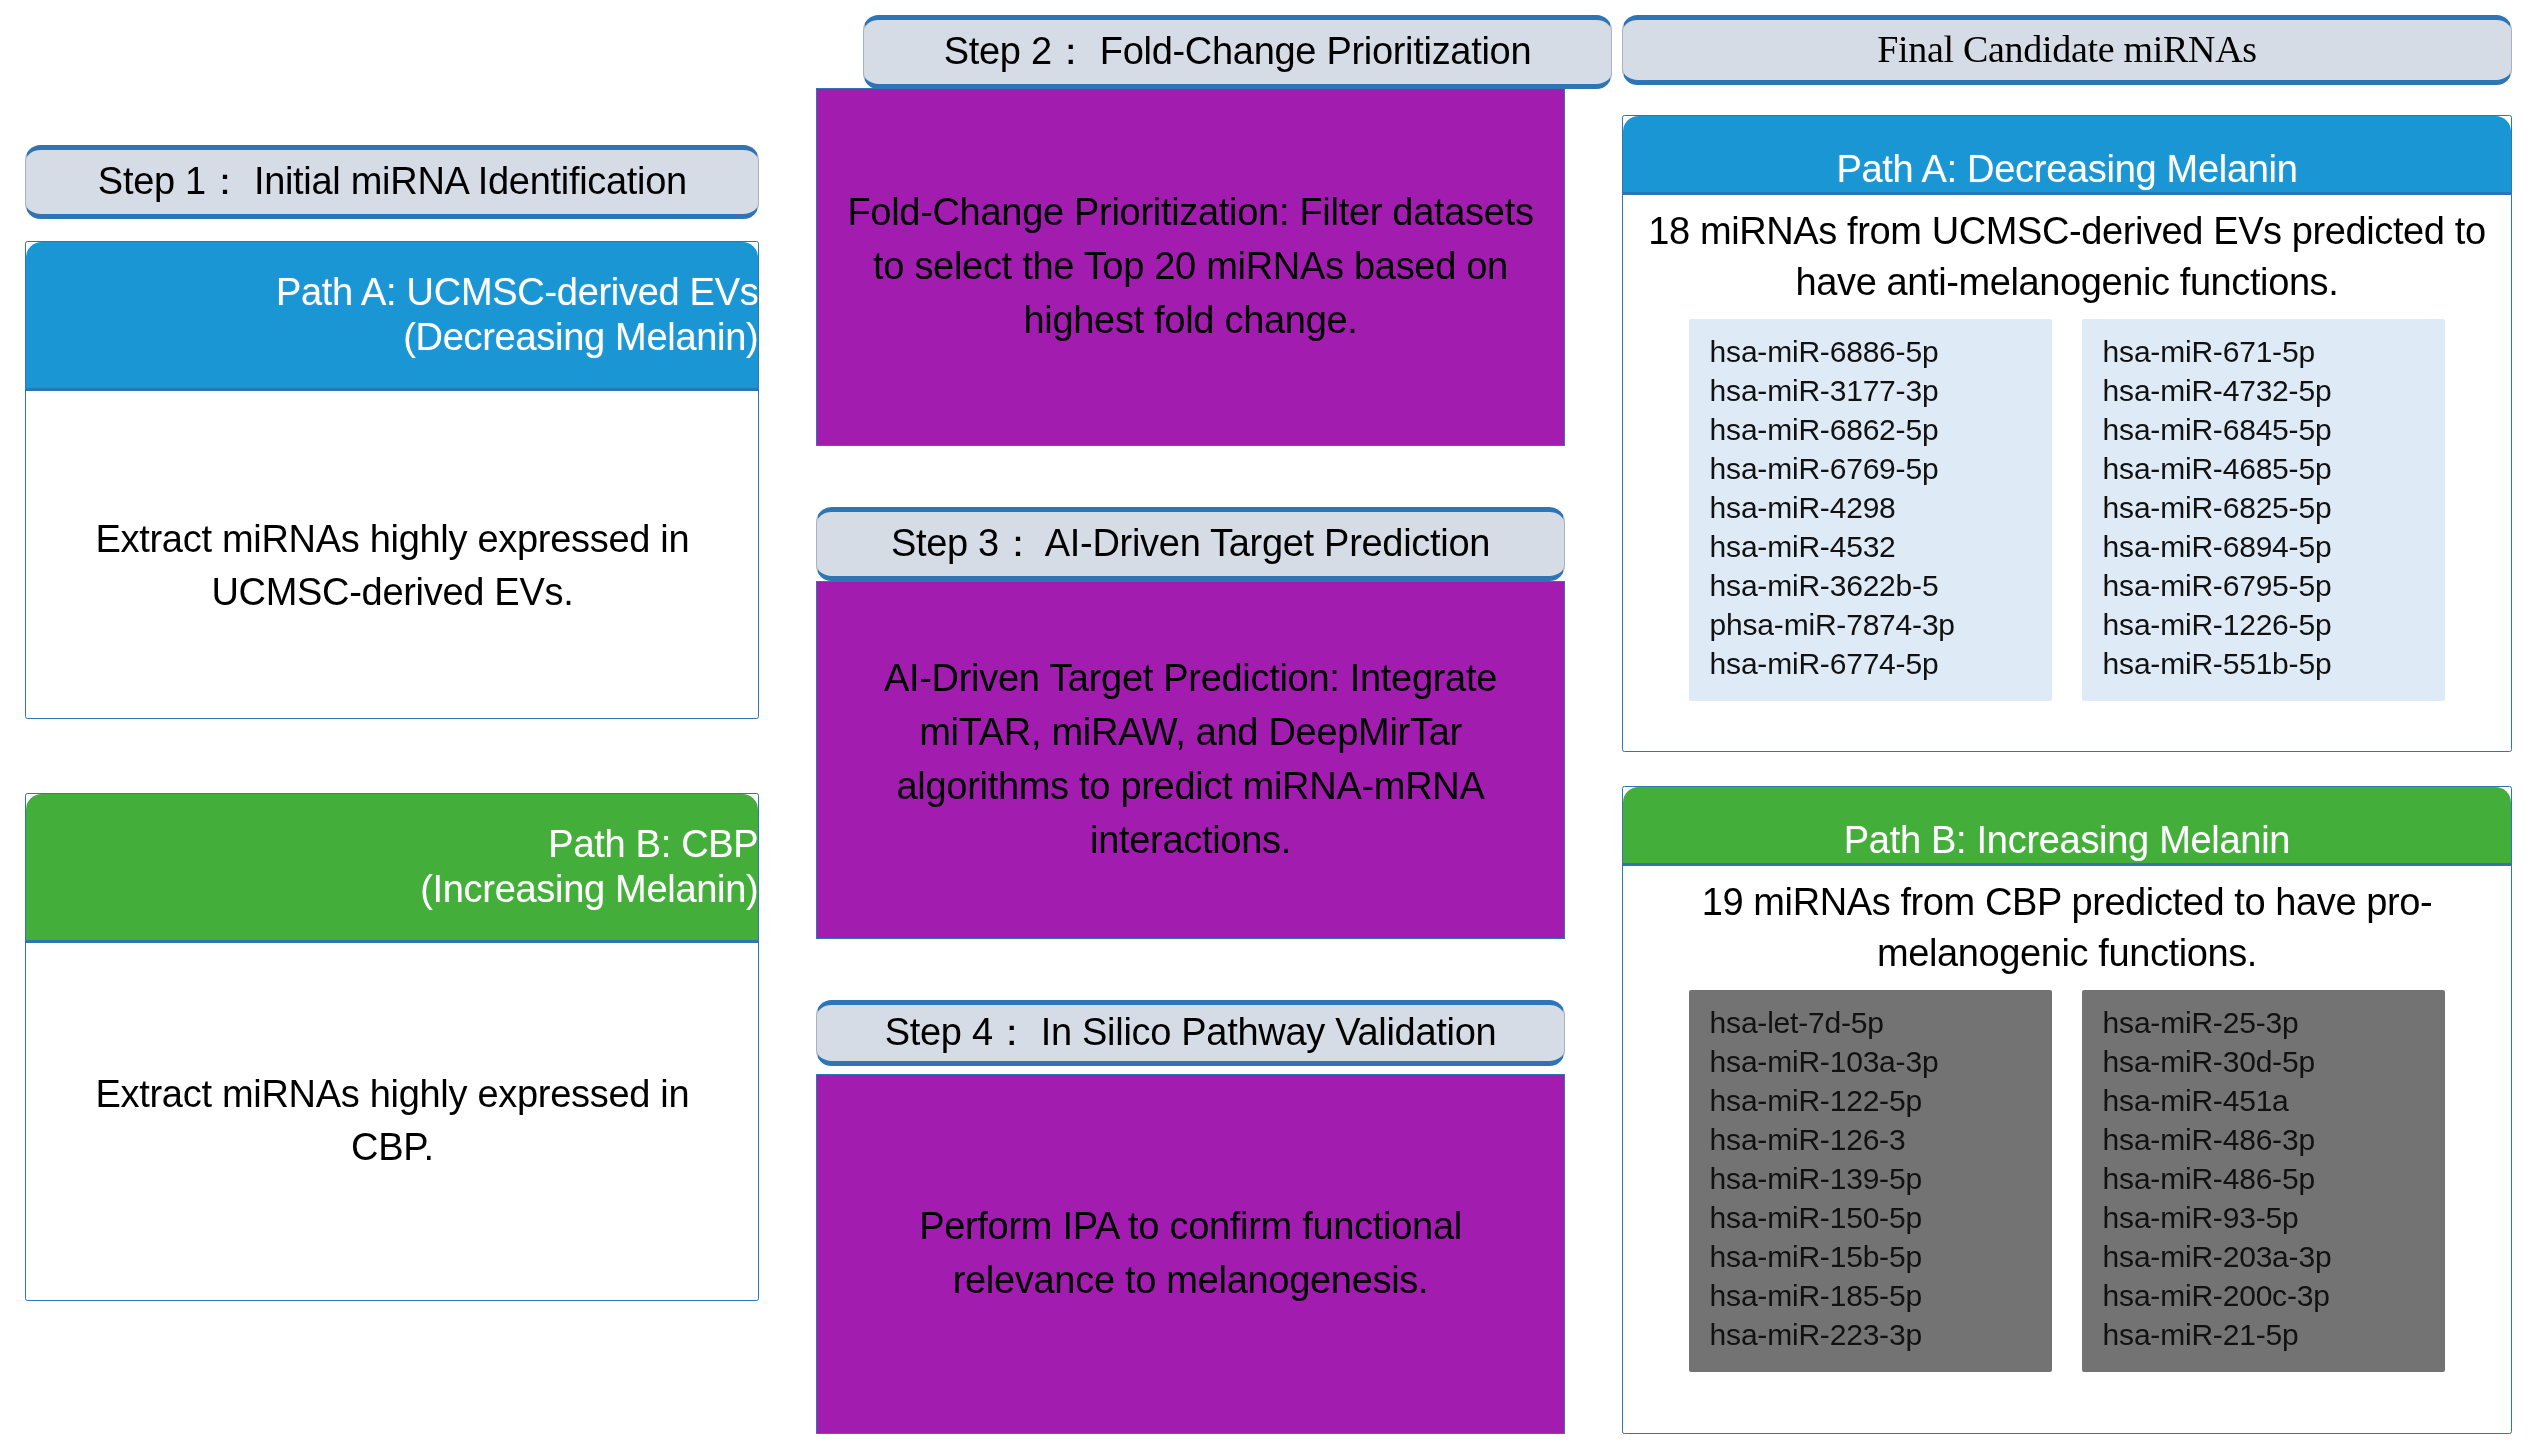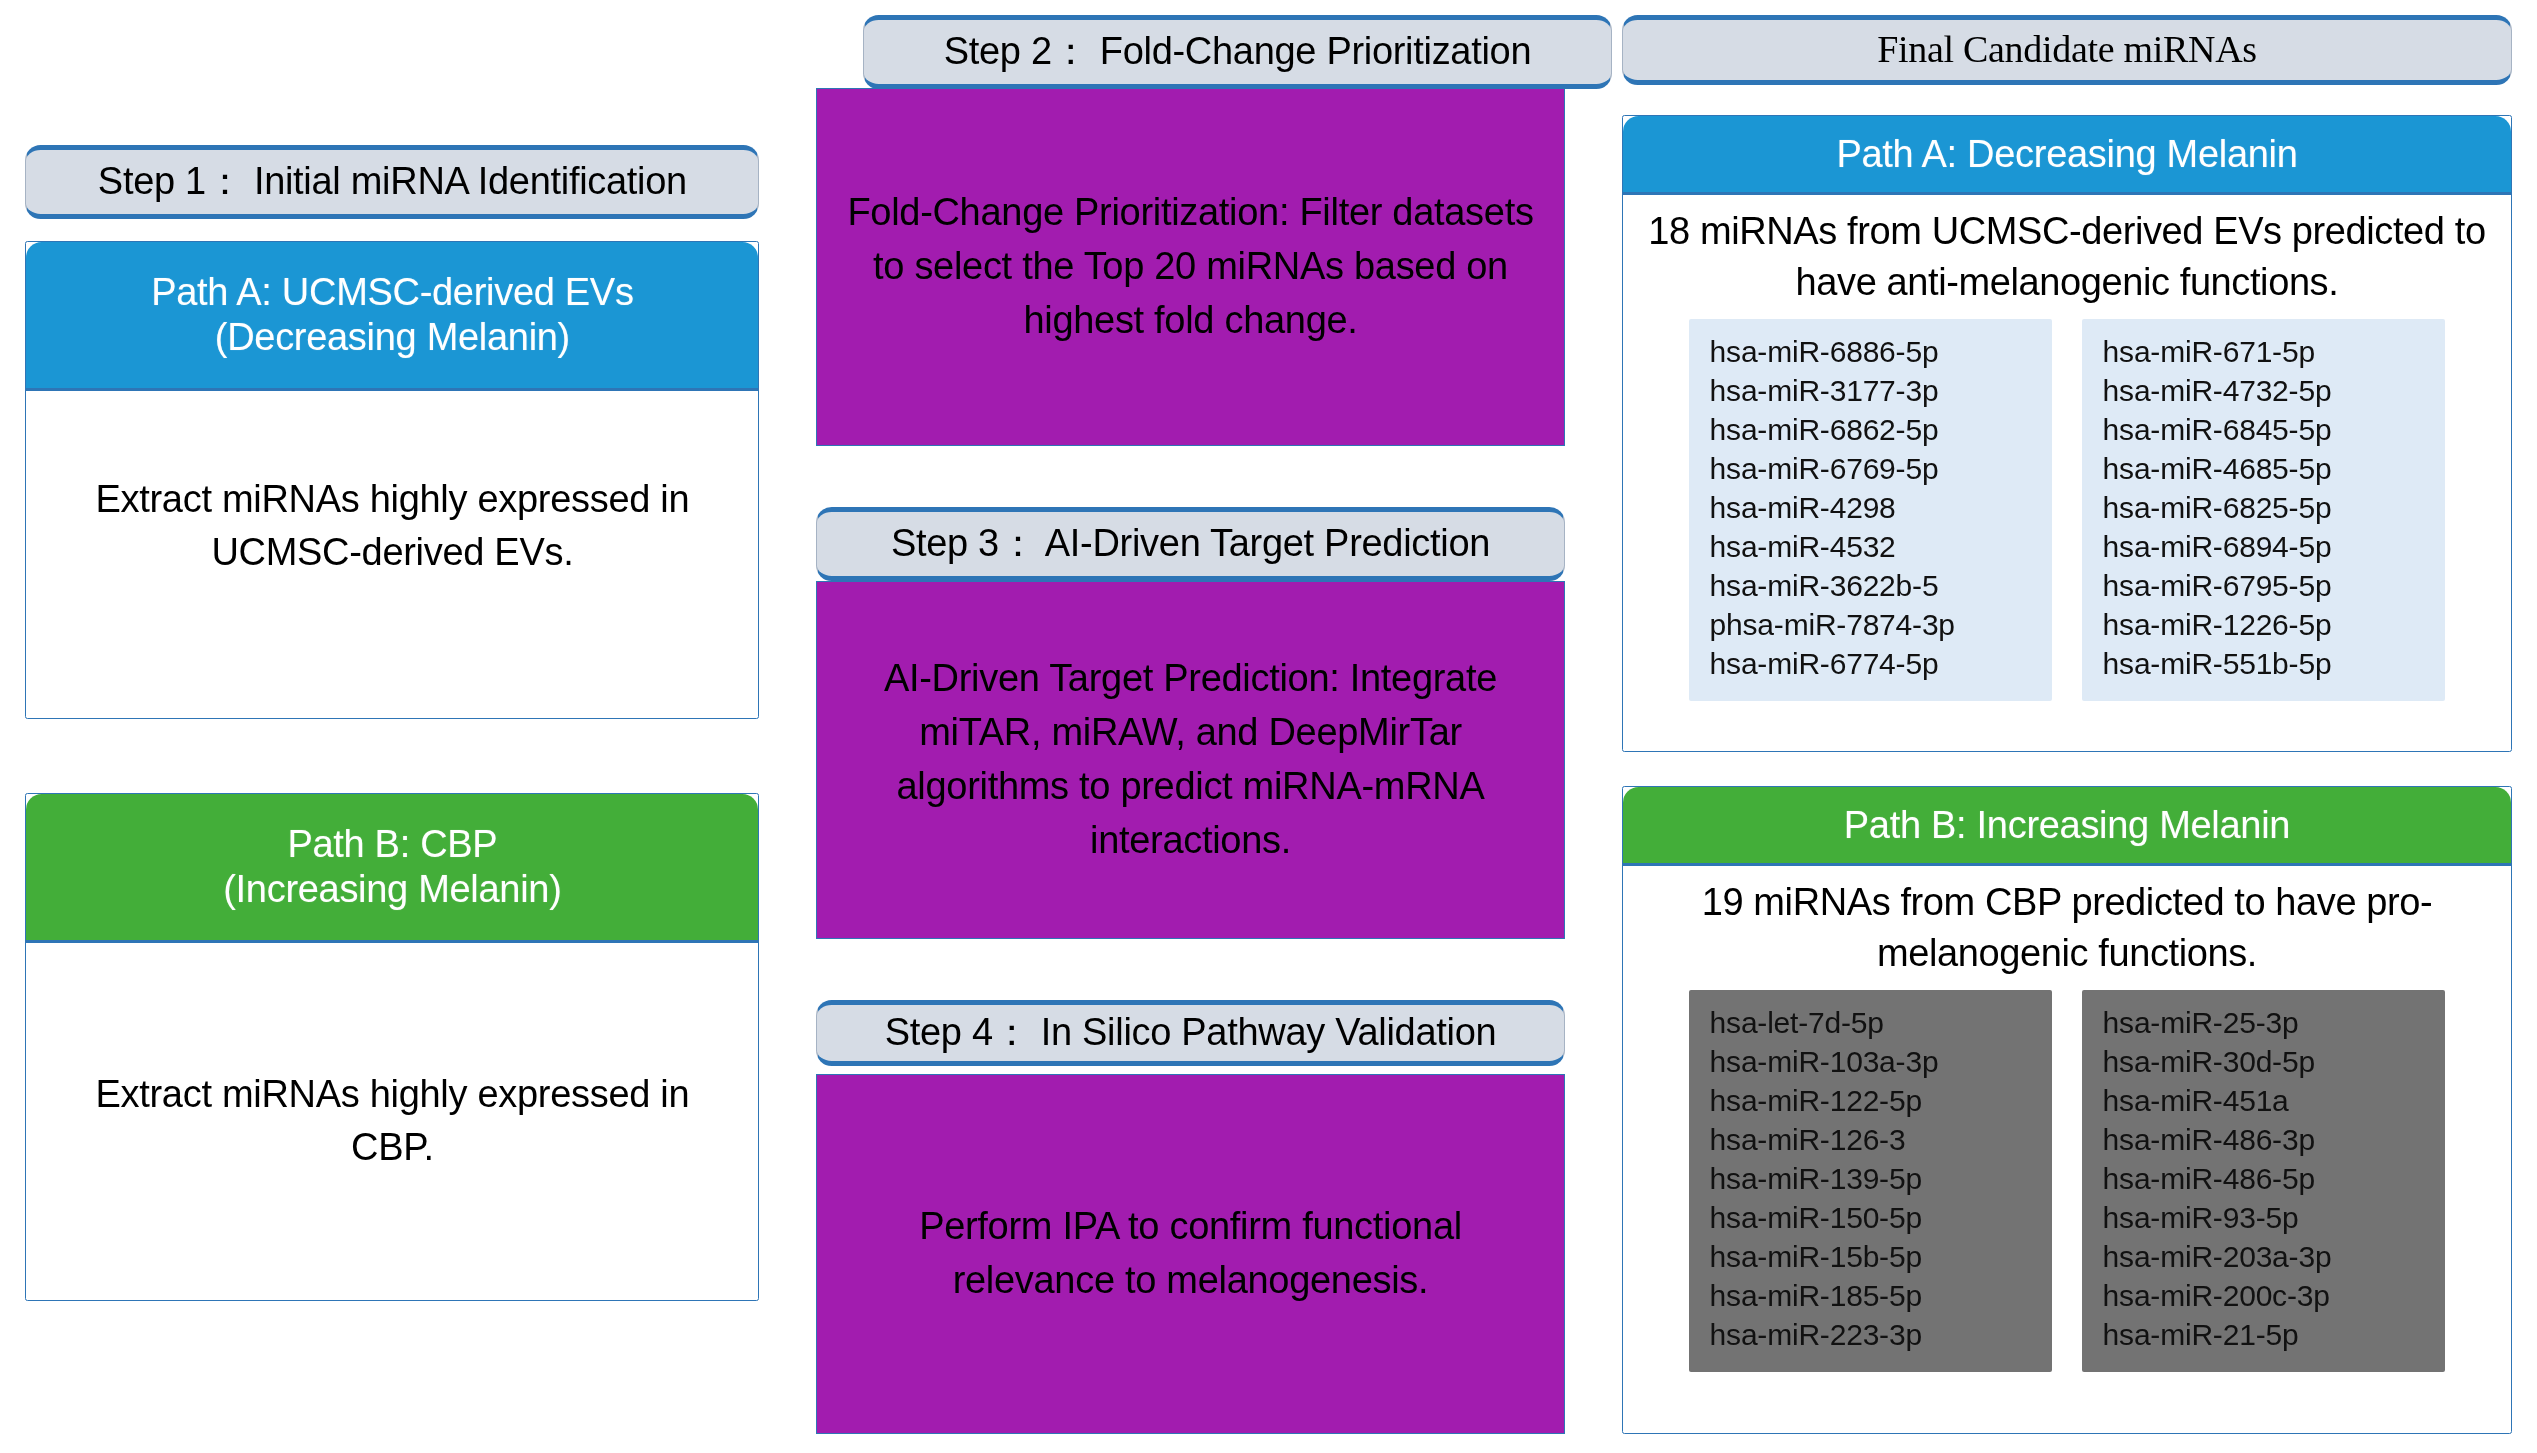--- a/index.html
+++ b/index.html
@@ -40,21 +40,21 @@
     box-sizing:border-box;
     border:1.8px solid #2E75B6;
     background:#ffffff;
     border-radius:2.4px;
     overflow:hidden;
   }
   .hcard .strip{
     box-sizing:border-box;
     width:100%;
     display:flex;
-    align-items:center;
+    align-items:flex-end;
     justify-content:center;
     text-align:center;
     border-radius:15.7px 15.7px 0 0;
     border-bottom:3.6px solid #2E75B6;
     color:#ffffff;
   }
   .strip.blue{background:#1B96D4;}
   .strip.green{background:#43AE39;}
   .strip .txt{
     font-size:38px;
@@ -132,21 +132,21 @@
 
   <div class="pill" style="left:25.4px; top:145px; width:734px; height:74px;">
     <span class="txt">Step 1： Initial miRNA Identification</span>
   </div>
 
   <div class="hcard" style="left:25.4px; top:241px; width:734px; height:478px;">
     <div class="strip blue" style="height:149px; flex-direction:column;">
       <span class="txt">Path A: UCMSC-derived EVs</span>
       <span class="txt">(Decreasing Melanin)</span>
     </div>
-    <div class="bodytxt" style="height:270px;">Extract miRNAs highly expressed in UCMSC-derived EVs.</div>
+    <div class="bodytxt" style="height:270px;margin-top:40px;">Extract miRNAs highly expressed in UCMSC-derived EVs.</div>
   </div>
 
   <div class="hcard" style="left:25.4px; top:793px; width:734px; height:508px;">
     <div class="strip green" style="height:149px; flex-direction:column;">
       <span class="txt">Path B: CBP</span>
       <span class="txt">(Increasing Melanin)</span>
     </div>
     <div class="bodytxt" style="height:356px;">Extract miRNAs highly expressed in CBP.</div>
   </div>
 

